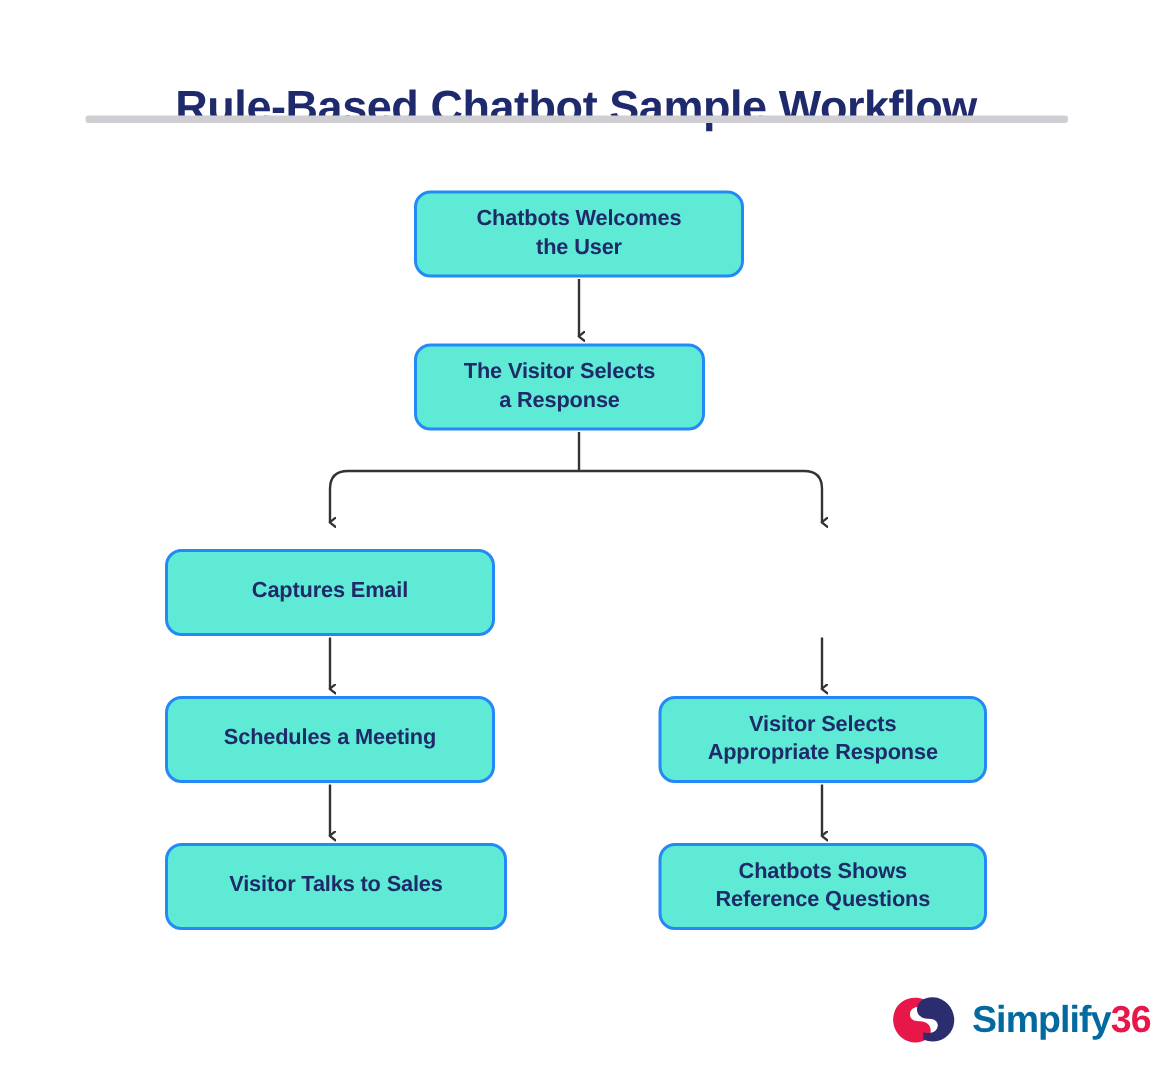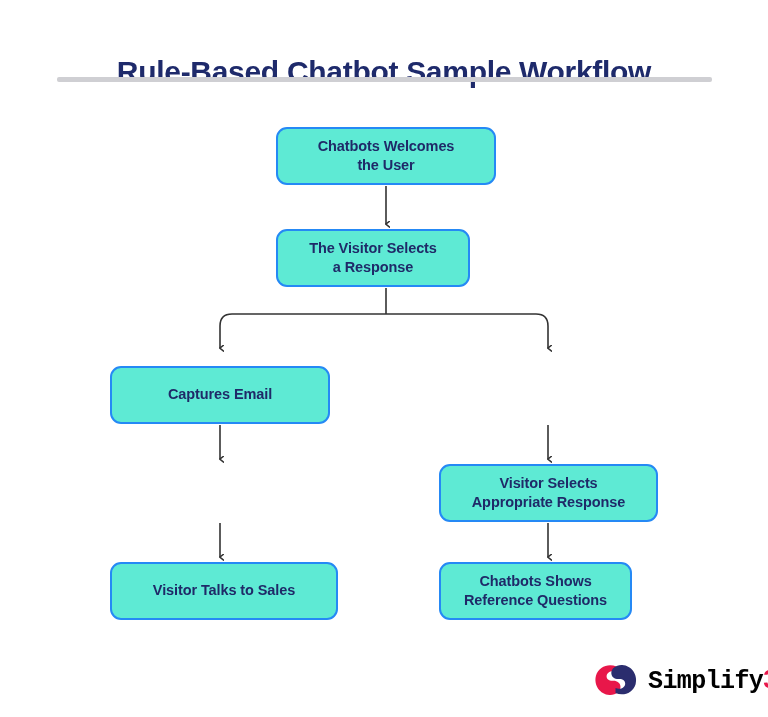--- a/index.html
+++ b/index.html
@@ -71,21 +71,21 @@
   
   #node-welcome   { left: 276px; top: 127px; width: 220px; height: 58px; }
   #node-selects   { left: 276px; top: 229px; width: 194px; height: 58px; }
 
   #node-email     { left: 110px; top: 366px; width: 220px; height: 58px; }
   #node-meeting   { left: 110px; top: 464px; width: 220px; height: 58px; }
   #node-sales     { left: 110px; top: 562px; width: 228px; height: 58px; }
 
   #node-questions { left: 439px; top: 366px; width: 219px; height: 58px; }
   #node-response  { left: 439px; top: 464px; width: 219px; height: 58px; }
-  #node-articles  { left: 439px; top: 562px; width: 193px; height: 58px; }
+  #node-articles  { left: 439px; top: 562px; width: 219px; height: 58px; }
 
   
   #connectors {
     position: absolute;
     left: 0;
     top: 0;
     width: 768px;
     height: 717px;
     pointer-events: none;
   }
@@ -99,21 +99,21 @@
     display: flex;
     align-items: center;
   }
   #logo-mark { width: 48px; height: 40px; margin-right: 8px; }
   #logo-text {
     font-size: 25px;
     font-weight: bold;
     letter-spacing: -0.6px;
     white-space: nowrap;
   }
-  .logo-word  { color: #000000; font-family: Liberation Mono, monospace; }
+  .logo-word  { color: #0369a1; }
   .logo-num   { color: #e8174a; }
 </style>
 </head>
 <body>
 
 <div id="title">Rule-Based Chatbot Sample Workflow</div>
 <div id="title-rule"></div>
 
 <div id="flow">
 
@@ -152,20 +152,25 @@
       <span>a Response</span>
     </div>
   </div>
 
   <div class="node" id="node-email">
     <div>
       <span>Captures Email</span>
     </div>
   </div>
 
+  <div class="node" id="node-meeting">
+    <div>
+      <span>Schedules a Meeting</span>
+    </div>
+  </div>
 
   <div class="node" id="node-sales">
     <div>
       <span>Visitor Talks to Sales</span>
     </div>
   </div>
 
 
   <div class="node" id="node-response">
     <div>

